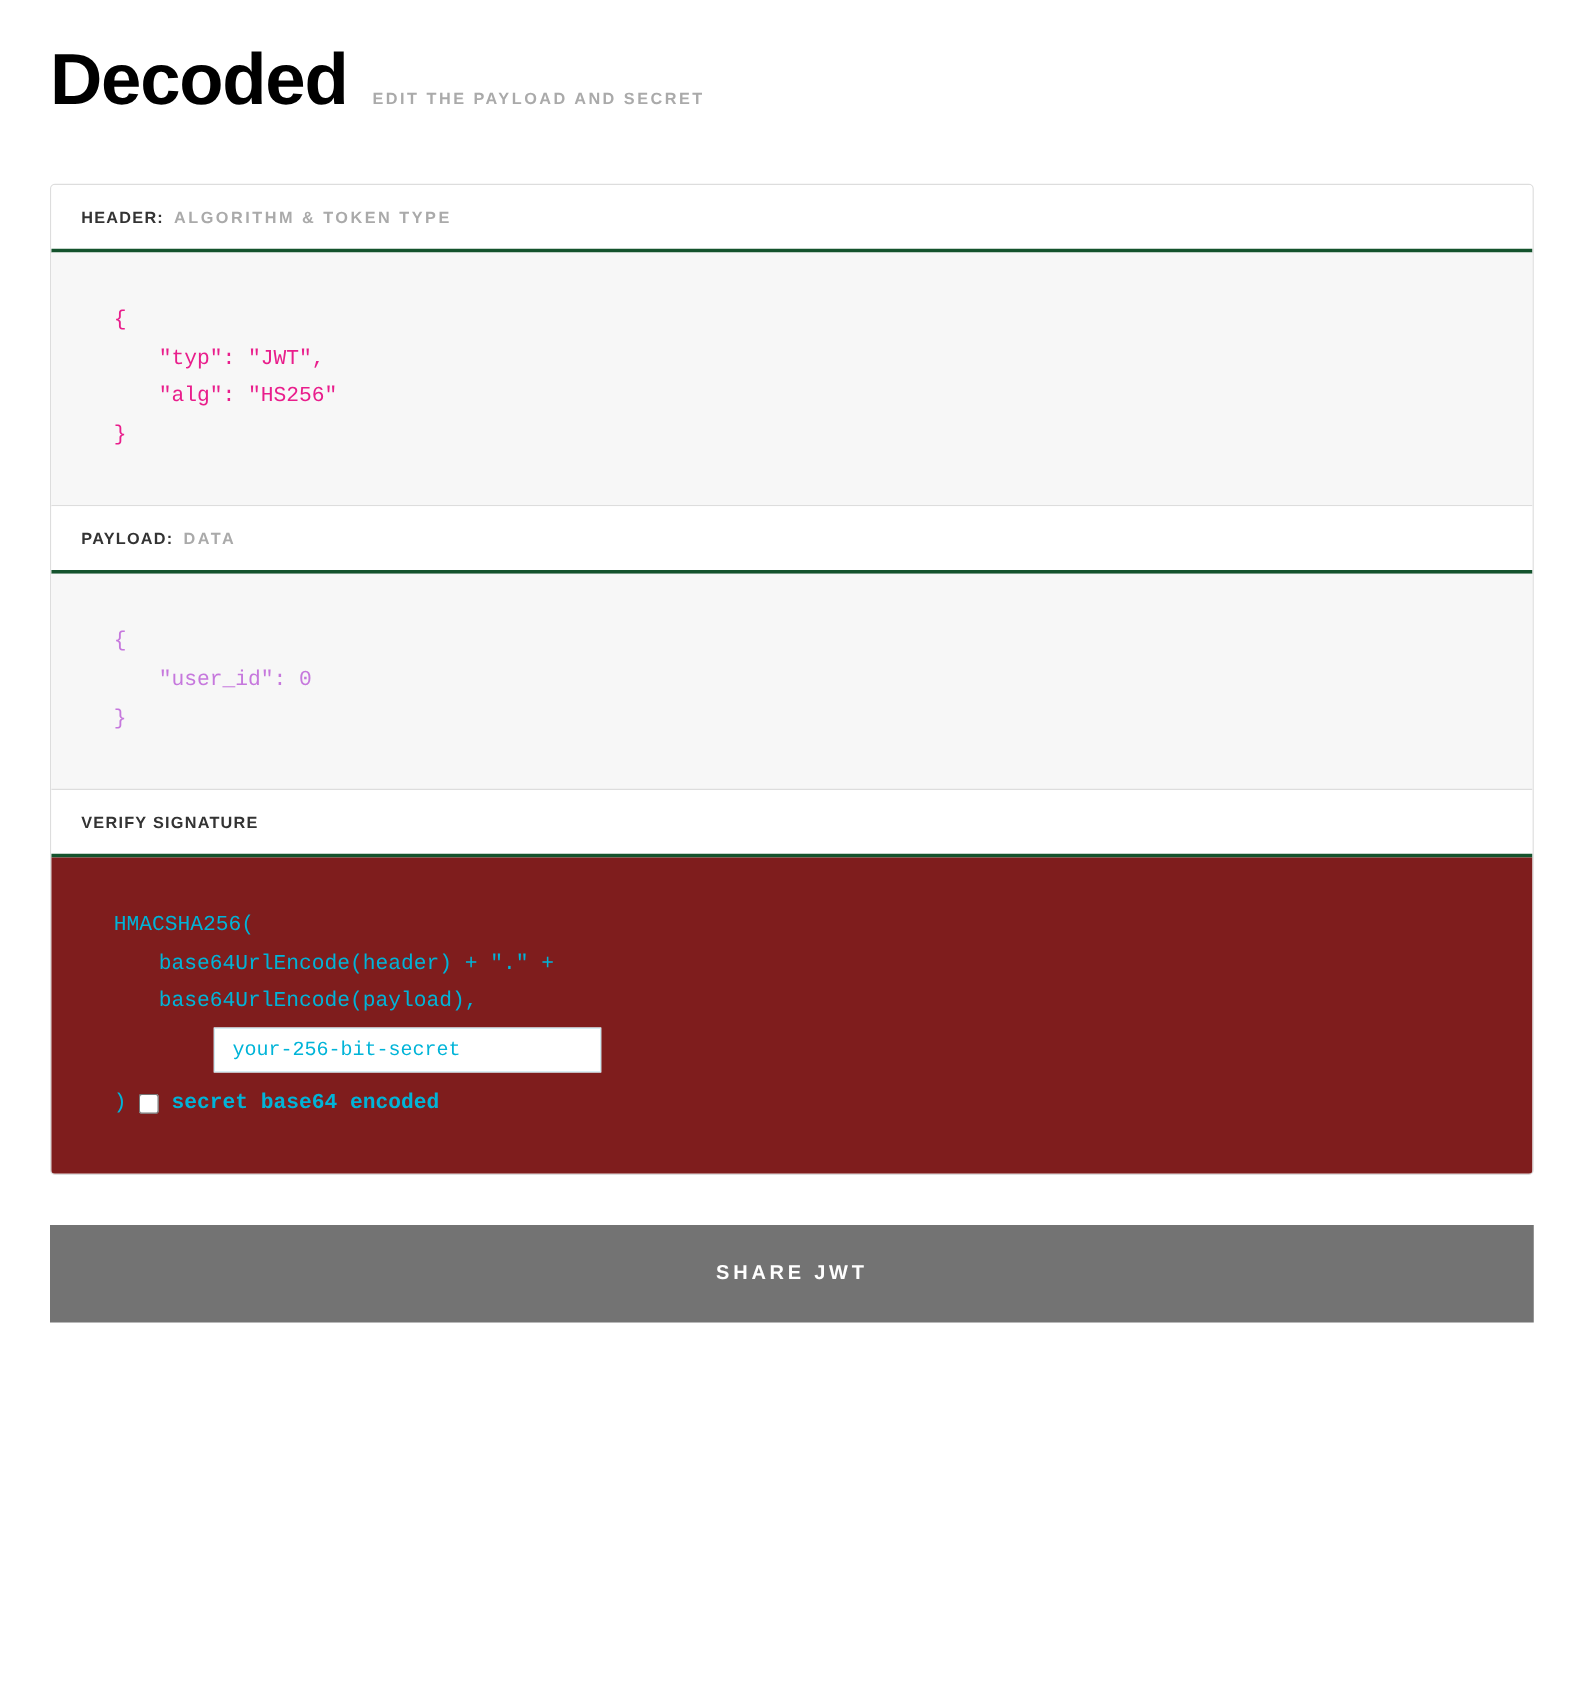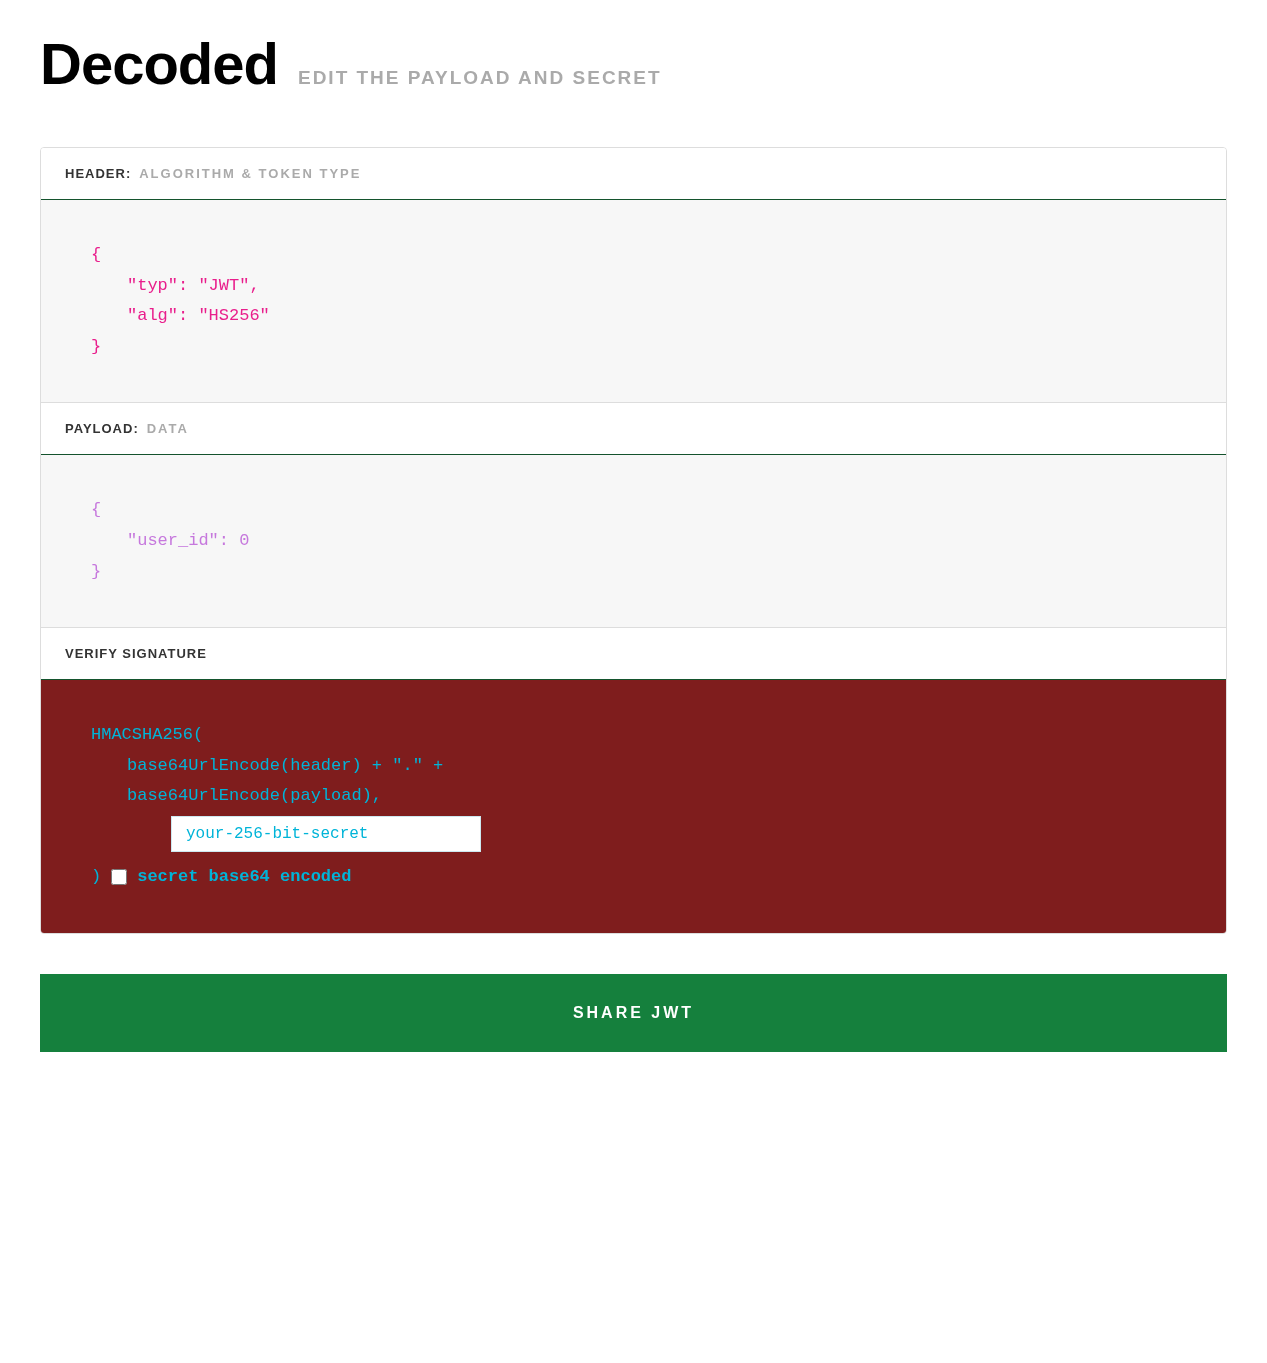--- a/index.html
+++ b/index.html
@@ -25,37 +25,37 @@
     }
 
     .page-title {
       font-size: 58px;
       font-weight: 700;
       color: #000;
       letter-spacing: -1px;
     }
 
     .page-subtitle {
-      font-size: 19px;
+      font-size: 13px;
       font-weight: 600;
       color: #aaa;
       letter-spacing: 2px;
       text-transform: uppercase;
     }
 
     .main-card {
       border: 1px solid #ddd;
       border-radius: 4px;
       overflow: hidden;
       margin-bottom: 40px;
     }
 
     .section-label-row {
       padding: 18px 24px;
-      border-bottom: 1px solid #14532d;
+      border-bottom: 3px solid #14532d;
       background: #fff;
       display: flex;
       align-items: center;
       gap: 8px;
     }
 
     .section-label-bold {
       font-size: 13px;
       font-weight: 900;
       color: #333;
@@ -165,21 +165,21 @@
 
     .checkbox-input {
       width: 16px;
       height: 16px;
       cursor: pointer;
     }
 
     .share-button {
       display: block;
       width: 100%;
-      background: #15803d;
+      background: #737373;
       color: #fff;
       border: none;
       padding: 30px;
       font-size: 16px;
       font-weight: 700;
       letter-spacing: 3px;
       text-transform: uppercase;
       cursor: pointer;
       text-align: center;
     }

